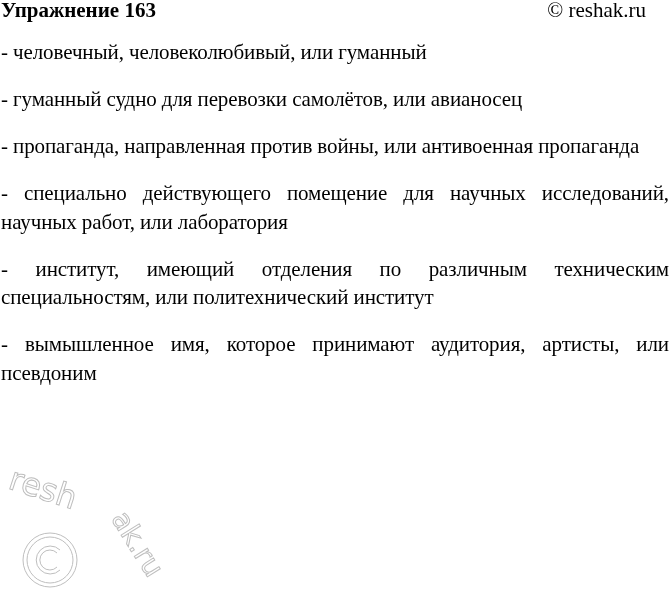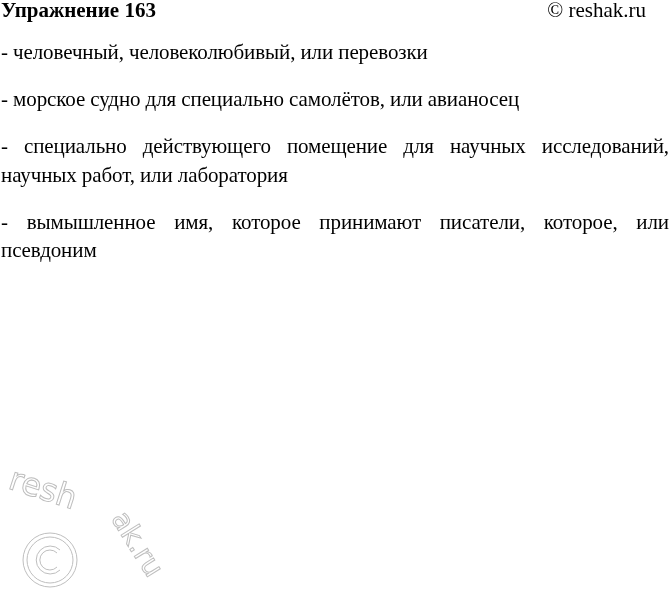--- a/index.html
+++ b/index.html
@@ -66,24 +66,26 @@
   </style>
 </head>
 <body>
 
 <div class="header">
   <div class="title">Упражнение 163</div>
   <div class="copyright">© reshak.ru</div>
 </div>
 
 <ul class="items">
-  <li class="item">- человечный, человеколюбивый, или перевозки</li>
-  <li class="item">- морское судно для специально самолётов, или авианосец</li>
+  <li class="item">- человечный, человеколюбивый, или гуманный</li>
+  <li class="item">- гуманный судно для перевозки самолётов, или авианосец</li>
+  <li class="item">- пропаганда, направленная против войны, или антивоенная пропаганда</li>
   <li class="item">- специально действующего помещение для научных исследований, научных работ, или лаборатория</li>
-  <li class="item">- вымышленное имя, которое принимают писатели, которое, или псевдоним</li>
+  <li class="item">- институт, имеющий отделения по различным техническим специальностям, или политехнический институт</li>
+  <li class="item">- вымышленное имя, которое принимают аудитория, артисты, или псевдоним</li>
 </ul>
 
 <svg class="watermark" viewBox="0 0 170 121" xmlns="http://www.w3.org/2000/svg">
   <g fill="none" stroke="#a8a8a8" stroke-width="1" opacity="0.75">
 
     <circle cx="50" cy="90" r="27"></circle>
     <circle cx="50" cy="90" r="23"></circle>
     <path d="M60 80 A14 14 0 1 0 60 100"></path>
     <path d="M57 83 A10 10 0 1 0 57 97"></path>
   </g>

